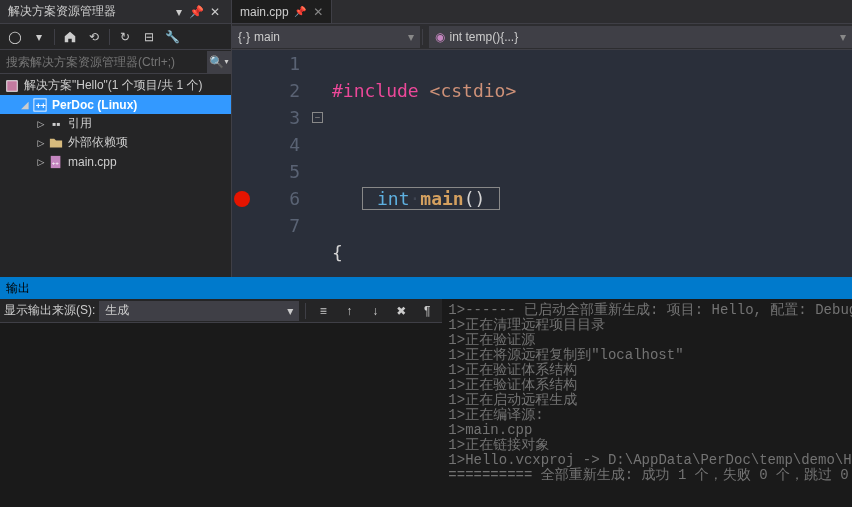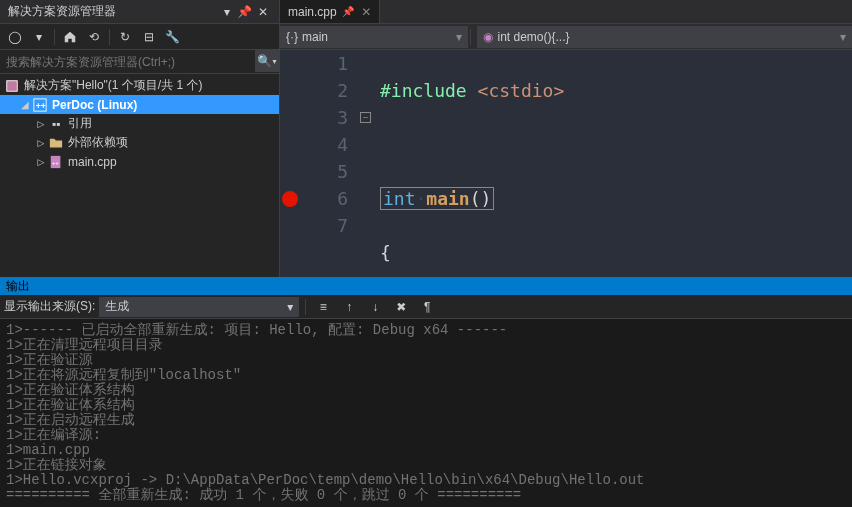--- a/index.html
+++ b/index.html
@@ -1,26 +1,26 @@
 <!DOCTYPE html>
 <html><head>
 <meta charset="utf-8">
 <style>
 * { box-sizing: border-box; margin: 0; padding: 0; }
 body { font-family: "Microsoft YaHei", "Segoe UI", sans-serif; font-size: 12px; background: #2d2d30; color: #ccc; width: 852px; height: 507px; overflow: hidden; display: flex; flex-direction: column; }
 .top { display: flex; height: 277px; }
-.sidebar { width: 280px; background: #252526; border-right: 1px solid #3f3f46; display: flex; flex-direction: column; }
+.sidebar { width: 232px; background: #252526; border-right: 1px solid #3f3f46; display: flex; flex-direction: column; }
 .sb-title { height: 24px; display: flex; align-items: center; padding: 0 8px; background: #2d2d30; border-bottom: 1px solid #3f3f46; }
 .sb-title-text { flex: 1; font-size: 12px; color: #ccc; }
 .sb-title-icons { display: flex; gap: 2px; }
 .ico { width: 16px; height: 16px; display: inline-flex; align-items: center; justify-content: center; color: #ccc; cursor: pointer; }
 .sb-toolbar { height: 26px; display: flex; align-items: center; padding: 0 4px; gap: 2px; border-bottom: 1px solid #3f3f46; }
 .tb-btn { width: 22px; height: 22px; display: inline-flex; align-items: center; justify-content: center; color: #ccc; cursor: pointer; }
 .tb-sep { width: 1px; height: 16px; background: #3f3f46; margin: 0 2px; }
-.sb-search { height: 24px; display: flex; border-bottom: 1px solid #3f3f46; }
+.sb-search { height: 24px; display: flex; align-items: center; border-bottom: 1px solid #3f3f46; }
 .sb-search input { flex: 1; background: transparent; border: none; color: #999; font-size: 12px; padding: 0 6px; outline: none; }
 .sb-search-btn { width: 24px; height: 22px; background: #3f3f46; display: flex; align-items: center; justify-content: center; cursor: pointer; }
 .tree { padding: 2px 0; }
 .tree-row { height: 19px; display: flex; align-items: center; font-size: 12px; padding-left: 4px; cursor: pointer; }
 .tree-row.sel { background: #3399ff; color: #fff; font-weight: bold; }
 .tw { width: 14px; text-align: center; color: #ccc; font-size: 9px; }
 .ti { width: 16px; display: inline-flex; align-items: center; justify-content: center; margin-right: 4px; }
 .indent1 { padding-left: 18px; }
 .indent2 { padding-left: 34px; }
 .editor { flex: 1; background: #2a2f3a; display: flex; flex-direction: column; }
@@ -36,33 +36,33 @@
 .code-area { flex: 1; display: flex; font-family: Consolas, monospace; font-size: 18px; line-height: 27px; overflow: hidden; }
 .breakpoint-gutter { width: 20px; background: #2a2f3a; position: relative; }
 .bp { position: absolute; left: 2px; width: 16px; height: 16px; background: #e51400; border-radius: 50%; }
 .gutter { width: 60px; background: #2a2f3a; text-align: right; padding-right: 12px; color: #5a6374; }
 .gutter .ln { height: 27px; }
 .fold-gutter { width: 20px; background: #2a2f3a; }
 .fold-box { width: 11px; height: 11px; border: 1px solid #888; background: #2a2f3a; color: #888; font-size: 9px; line-height: 9px; text-align: center; margin-top: 8px; }
 .code { flex: 1; background: #2a2f3a; white-space: pre; }
 .code .cl { height: 27px; }
 .kw { color: #5eb0e0; }
-.inc { color: #86efac; }
+.inc { color: #ec4899; }
 .fn { color: #d4a05f; font-weight: bold; }
 .str { color: #ce9178; }
 .punc { color: #d4d4d4; }
 .ws { color: #3e4451; }
 .output-bar { height: 22px; background: #007acc; display: flex; align-items: center; padding: 0 6px; font-size: 12px; color: #000000; }
-.outpanel { flex: 1; background: #1a1a1a; display: flex; flex-direction: column; }
+.outpanel { flex: 1; background: #1a1a1a; display: flex; }
 .out-tb { height: 24px; display: flex; align-items: center; padding: 0 4px; gap: 4px; border-bottom: 1px solid #3f3f46; background: #252526; }
 .out-label { font-size: 12px; color: #ccc; }
 .out-combo { width: 200px; height: 20px; background: #3f3f46; padding: 0 6px; font-size: 12px; color: #ccc; display: flex; align-items: center; }
 .out-text { flex: 1; padding: 4px 6px; font-family: Liberation Mono, monospace; font-size: 14px; line-height: 15px; color: #737373; white-space: pre; overflow: hidden; }
 svg { width: 14px; height: 14px; }
-.sel-box { border: 1px solid #888; padding: 0 2px; }
+.sel-box { border: 1px solid #888; padding: 0 14px; margin-left: 30px; }
 </style>
 </head>
 <body>
 
 <div class="top">
   <div class="sidebar">
     <div class="sb-title">
       <span class="sb-title-text">解决方案资源管理器</span>
       <div class="sb-title-icons">
         <span class="ico">▾</span>
@@ -145,21 +145,21 @@
     </div>
     <div class="navbar">
       <div class="nav-combo w1">
         <span>{·}</span>
         <span>main</span>
         <span class="nav-dd">▾</span>
       </div>
       <span class="tb-sep"></span>
       <div class="nav-combo w2">
         <span style="color:#c586c0">◉</span>
-        <span>int demo(){...}</span>
+        <span>int temp(){...}</span>
         <span class="nav-dd">▾</span>
       </div>
     </div>
     <div class="code-area">
       <div class="breakpoint-gutter">
         <div class="bp" style="top:141px"></div>
       </div>
       <div class="gutter">
         <div class="ln">1</div>
         <div class="ln">2</div>

